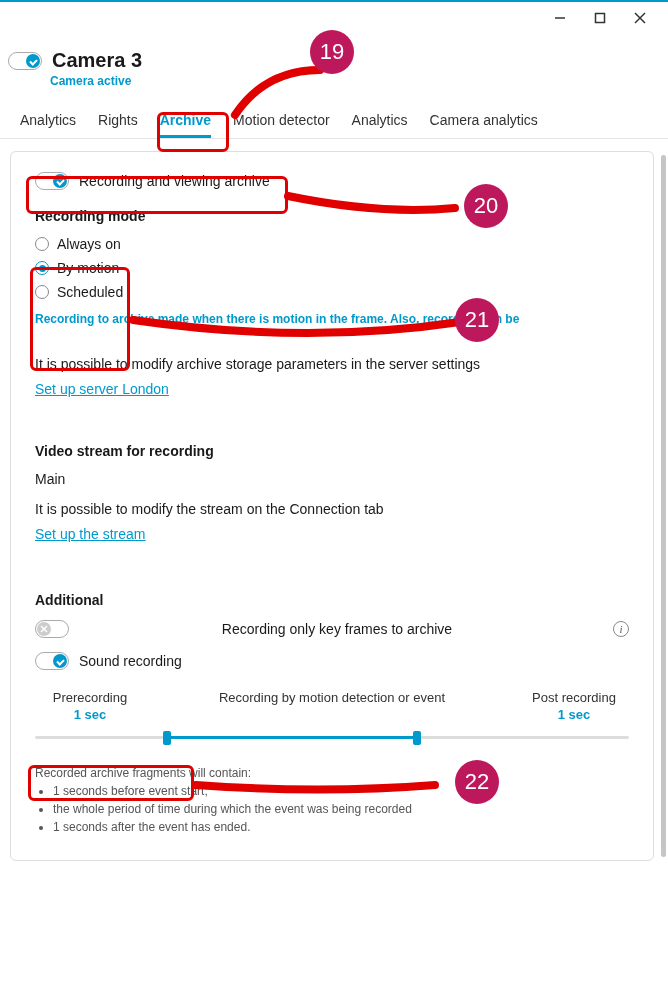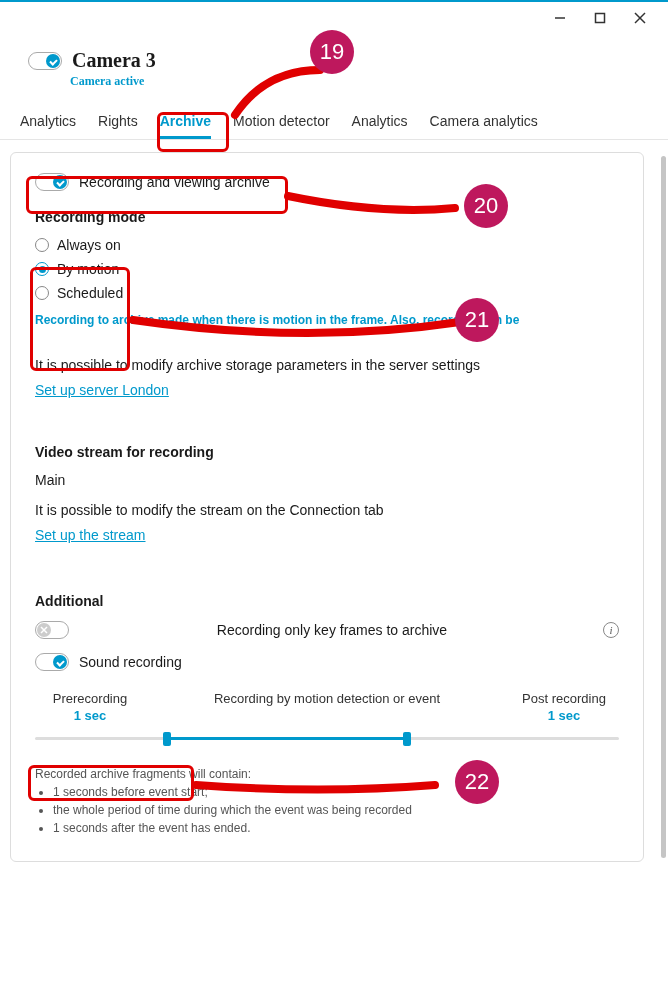--- a/index.html
+++ b/index.html
@@ -4,42 +4,42 @@
 <style>
 * { margin: 0; padding: 0; box-sizing: border-box; }
 body { font-family: "Segoe UI", Arial, sans-serif; background: #fff; width: 668px; height: 995px; position: relative; overflow: hidden; }
 
 
 .titlebar { height: 33px; background: #fff; border-top: 2px solid #0099cc; display: flex; justify-content: flex-end; align-items: center; padding-right: 8px; }
 .titlebar .win-btn { width: 40px; height: 28px; display: flex; align-items: center; justify-content: center; cursor: pointer; }
 .titlebar svg { display: block; }
 
 
-.header { padding: 16px 20px 8px 28px; font-family: Liberation Serif, serif; }
+.header { padding: 16px 20px 8px 8px; }
 .header-row { display: flex; align-items: center; gap: 10px; }
 .title { font-size: 20px; font-weight: 600; color: #1a1a1a; }
 .subtitle { font-size: 12px; font-weight: 600; color: #0099cc; margin-left: 42px; margin-top: 2px; }
 
 
 .toggle { width: 34px; height: 18px; border-radius: 10px; border: 1px solid #aaa; position: relative; display: inline-block; background: #fff; cursor: pointer; flex-shrink: 0; }
 .toggle.on .knob { right: 1px; background: #0099cc; }
 .toggle.on .knob::after { content: ""; position: absolute; left: 4px; top: 5px; width: 5px; height: 3px; border-left: 2px solid #fff; border-bottom: 2px solid #fff; transform: rotate(-45deg); }
 .toggle.off .knob { left: 1px; background: #ccc; }
 .toggle.off .knob::after { content: ""; position: absolute; left: 5px; top: 3px; width: 5px; height: 7px; }
 .toggle.off .knob svg { position: absolute; left: 3px; top: 3px; }
 .toggle .knob { position: absolute; top: 1px; width: 14px; height: 14px; border-radius: 50%; transition: all .15s; }
 
 
 .tabs { display: flex; gap: 22px; padding: 10px 20px 0 20px; border-bottom: 1px solid #e5e5e5; }
 .tab { font-size: 14px; color: #333; padding: 6px 0 10px 0; cursor: pointer; position: relative; }
 .tab.active { color: #0099cc; font-weight: 600; }
 .tab.active::after { content: ""; position: absolute; bottom: 0; left: 0; right: 0; height: 3px; background: #0099cc; }
 
 
-.content { padding: 12px 24px 12px 10px; position: relative; }
+.content { padding: 12px 14px 12px 10px; position: relative; }
 .panel { border: 1px solid #ddd; border-radius: 6px; padding: 20px 24px 24px 24px; }
 .scrollbar { position: absolute; right: 2px; top: 16px; bottom: 16px; width: 5px; background: #c5c5c5; border-radius: 3px; }
 
 .section-row { display: flex; align-items: center; gap: 10px; margin-bottom: 18px; }
 .section-label { font-size: 14px; color: #1a1a1a; }
 .section-title { font-size: 14px; font-weight: 700; color: #1a1a1a; margin-bottom: 12px; margin-top: 8px; }
 
 .radio-group { display: flex; flex-direction: column; gap: 8px; margin-bottom: 12px; justify-content: center; }
 .radio-row { display: flex; align-items: center; gap: 8px; cursor: pointer; }
 .radio { width: 14px; height: 14px; border: 1.5px solid #888; border-radius: 50%; display: flex; align-items: center; justify-content: center; flex-shrink: 0; }

